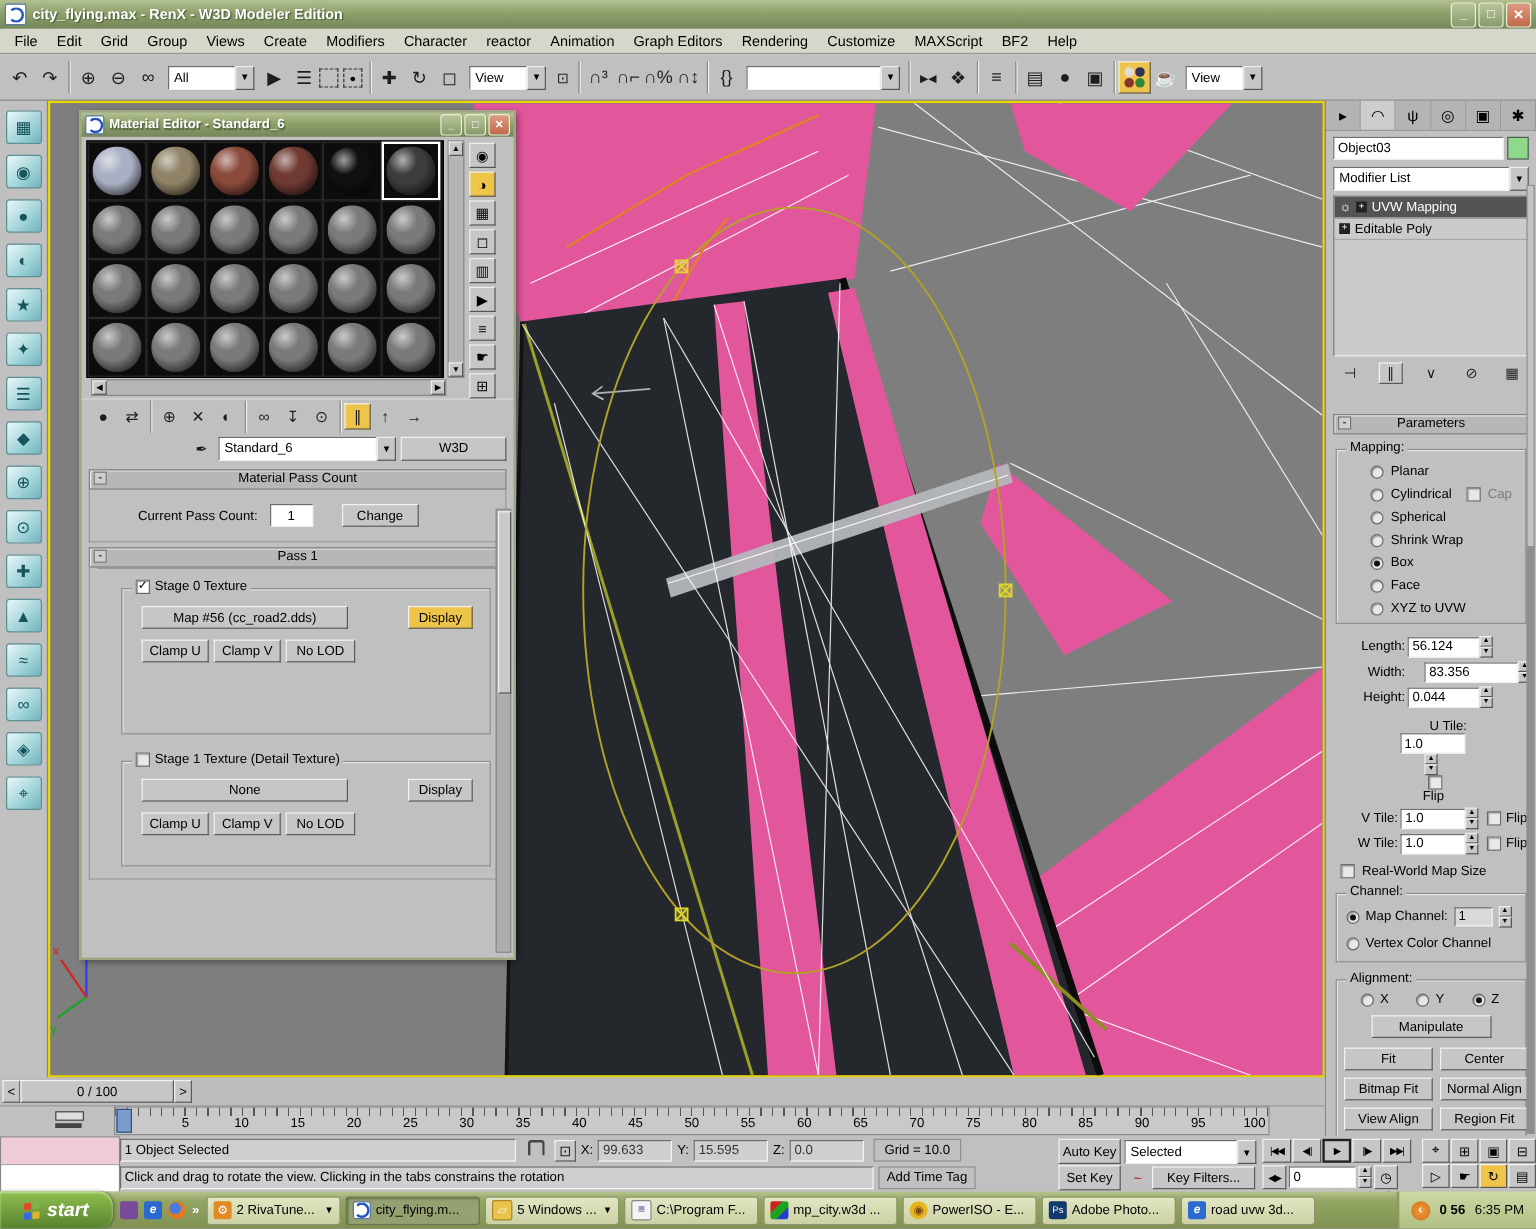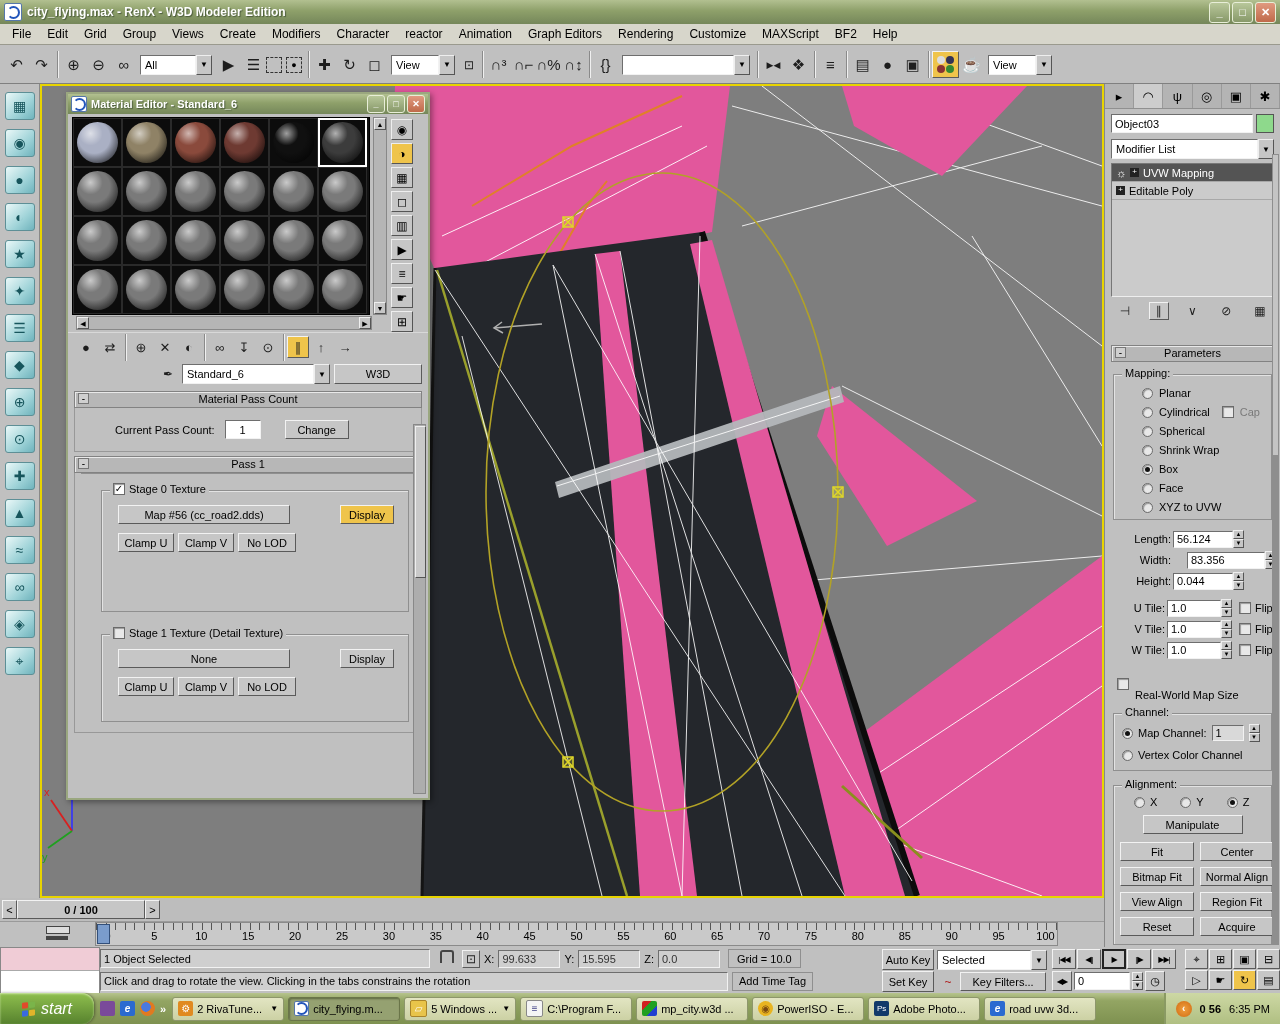--- a/index.html
+++ b/index.html
@@ -88,21 +88,21 @@
   #botstrip{left:0;top:898px;width:1104px;height:49px;background:#c0c0c0;}
   #trackbar{position:absolute;left:95px;top:24px;width:963px;height:24px;background:#c9c9c9;border:1px solid #8a8a8a;box-sizing:border-box;}
   #ticks{position:absolute;left:0;top:0;width:100%;height:7px;background:repeating-linear-gradient(90deg,#555 0 1px,transparent 1px 9.6px);}
   #ticklabels{position:absolute;left:0;top:7px;width:100%;height:14px;}
   #ticklabels span{position:absolute;transform:translateX(-50%);font-size:11px;}
   #statusrows{left:100px;top:947px;width:780px;height:46px;}
   #animctrl{left:880px;top:947px;width:400px;height:46px;background:#c0c0c0;}
   .pbk{width:24px;height:20px;font-size:8px;letter-spacing:-1px;}
   
   #taskbar{left:0;top:993px;width:1280px;height:31px;background:linear-gradient(180deg,#b6c48d,#93a563 25%,#7e9150);display:flex;align-items:center;}
-  #startbtn{width:94px;height:31px;border-radius:0 12px 12px 0;background:linear-gradient(180deg,#8fbf4e,#57822e);display:flex;align-items:center;justify-content:center;gap:5px;color:#fff;font-style:italic;font-weight:normal;font-size:16px;box-shadow:inset 0 1px 2px #cfe8a8, 1px 0 3px rgba(0,0,0,.4);}
+  #startbtn{width:94px;height:31px;border-radius:0 12px 12px 0;background:linear-gradient(180deg,#8fbf4e,#57822e);display:flex;align-items:center;justify-content:center;gap:5px;color:#fff;font-style:italic;font-weight:bold;font-size:16px;box-shadow:inset 0 1px 2px #cfe8a8, 1px 0 3px rgba(0,0,0,.4);}
   .flag{width:14px;height:14px;display:grid;grid-template-columns:6px 6px;grid-gap:1px;transform:skewY(-6deg);}
   .flag b{width:6px;height:6px;border-radius:1px;}
   .tbtn{height:24px;flex:none;background:linear-gradient(180deg,#e2e5c2,#ccd1a4);border:1px solid #8d966b;border-radius:3px;display:flex;align-items:center;gap:4px;padding:0 5px;margin-right:4px;font-size:11px;overflow:hidden;box-sizing:border-box;}
   .tbtn.act{background:#95a171;border-color:#6a7549;box-shadow:inset 1px 1px 2px #5d6940;}
   .tico{width:15px;height:15px;flex:none;border-radius:2px;display:flex;align-items:center;justify-content:center;font-size:10px;color:#fff;}
   #tray{margin-left:auto;height:31px;background:linear-gradient(180deg,#cdd8a4,#b0bf82);border-left:2px solid #8a9a63;display:flex;align-items:center;padding:0 10px;gap:8px;}
 </style>
 </head>
 <body>
 
@@ -568,21 +568,21 @@
       </div>
     <div class="srow">
         <span class="lbl" style="width:66px;">Height:</span>
         <div class="sunk" style="width:60px;height:17px;margin-left:2px;">0.044</div>
         <span class="spin">
           <i>▲</i>
           <i>▼</i>
         </span>
       </div>
 
-    <div class="srow" style="margin-top:9px;">
+    <div class="srow" style="margin-top:9px;flex-direction:column;">
         <span class="lbl" style="width:60px;">U Tile:</span>
         <div class="sunk" style="width:54px;height:17px;margin-left:2px;">1.0</div>
         <span class="spin">
           <i>▲</i>
           <i>▼</i>
         </span>
         <span class="cb" style="margin-left:7px;"></span>
         <span style="margin-left:4px;">Flip</span>
       </div>
     <div class="srow">
@@ -601,21 +601,21 @@
         <span class="spin">
           <i>▲</i>
           <i>▼</i>
         </span>
         <span class="cb" style="margin-left:7px;"></span>
         <span style="margin-left:4px;">Flip</span>
       </div>
 
     <div class="srow" style="margin-top:8px;">
         <span class="cb" style="margin-left:12px;"></span>
-        <span style="margin-left:6px;margin-top:22px;">Real-World Map Size</span>
+        <span style="margin-left:6px;">Real-World Map Size</span>
       </div>
 
     <div class="grp" style="margin:12px 8px 0 8px;height:58px;">
       <span class="lg">Channel:</span>
       <div class="row" style="margin:10px 0 0 8px;gap:5px;">
           <span class="radio sel"></span>
           <span>Map Channel:</span>
           <div class="sunkg" style="width:32px;height:16px;">1</div>
           <span class="spin">
             <i>▲</i>
@@ -656,21 +656,21 @@
     </div>
 
     <div class="abs" style="right:1px;top:70px;bottom:2px;width:7px;background:#8e8e8e;">
       <div style="width:5px;height:300px;background:#c4c4c4;margin:1px;"></div>
     </div>
   </div>
 
   <div id="botstrip" class="abs">
     <div class="row" style="height:23px;border-bottom:1px solid #9a9a9a;background:#bdbdbd;padding-left:2px;">
       <div class="b" style="width:15px;height:19px;">&lt;</div>
-      <div class="b" style="width:128px;height:19px;font-weight:bold;">0 / 100</div>
+      <div class="b" style="width:128px;height:19px;">0 / 100</div>
       <div class="b" style="width:15px;height:19px;">&gt;</div>
     </div>
     <div class="abs" style="left:46px;top:28px;width:34px;height:16px;">
       <div style="width:22px;height:6px;border:1px solid #444;background:#ddd;"></div>
       <div style="width:22px;height:4px;background:#444;margin-top:2px;"></div>
     </div>
     <div id="trackbar">
       <div id="ticks"></div>
       <div id="ticklabels">
           <span style="left: 1.2%;">0</span>

